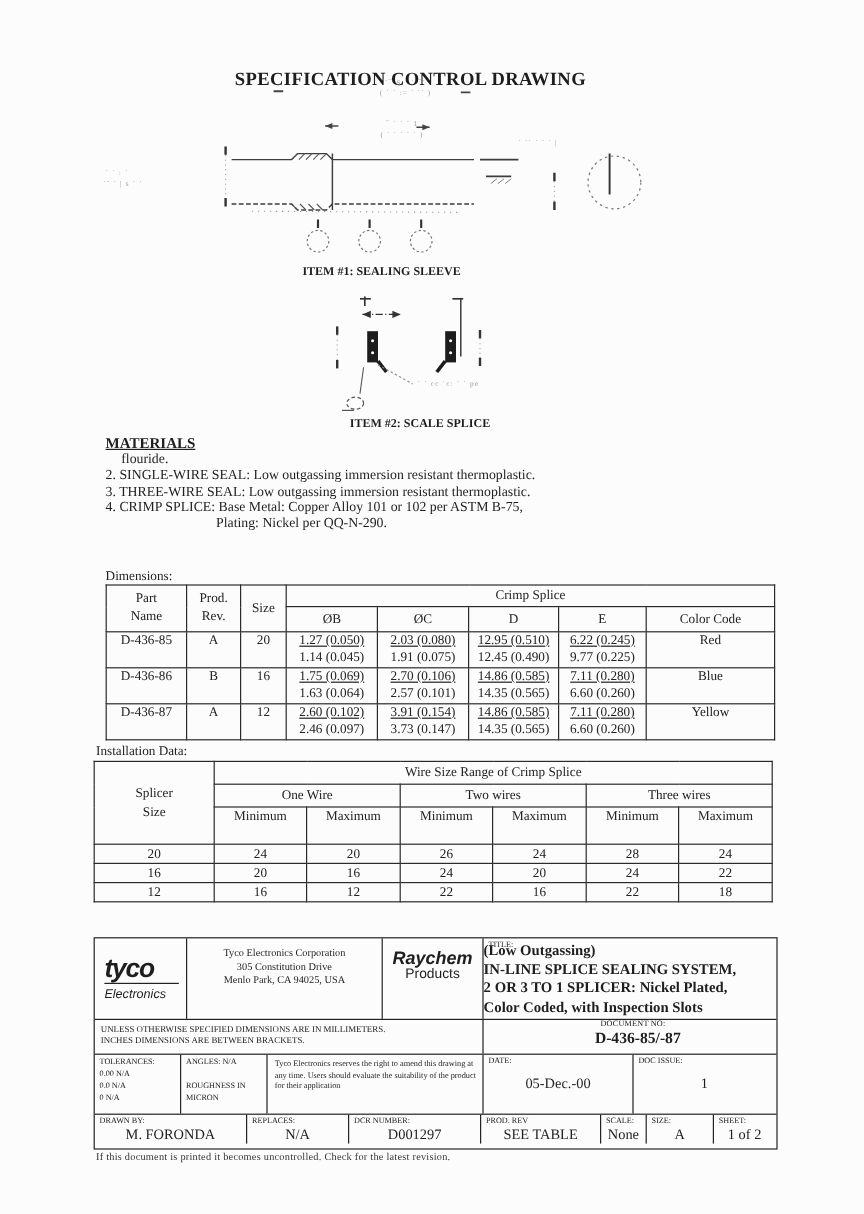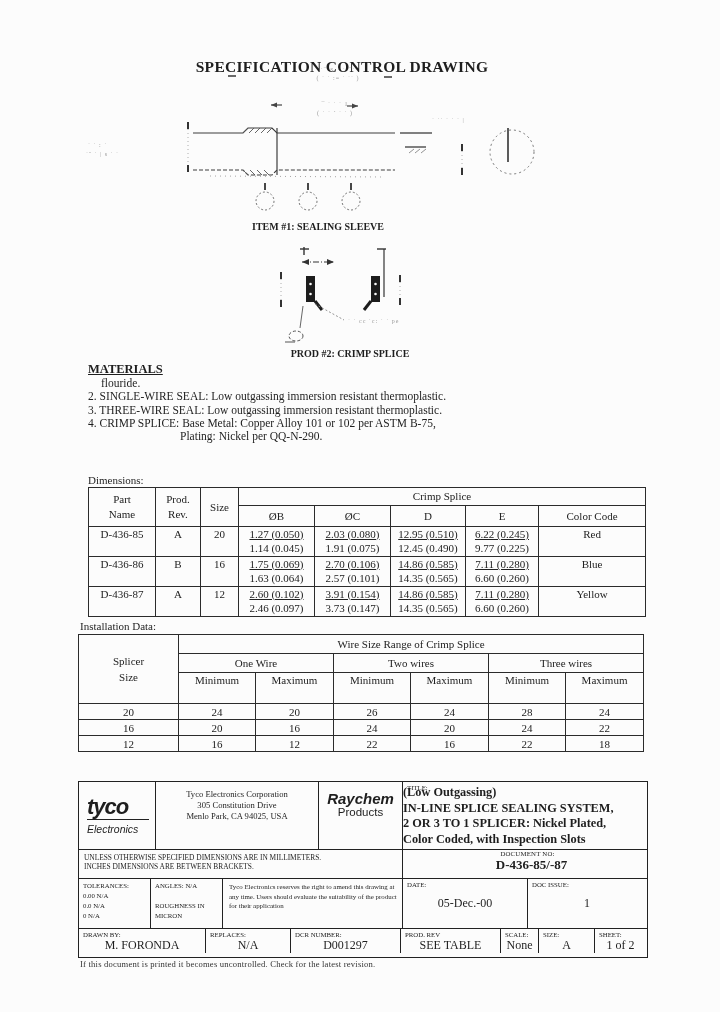--- a/index.html
+++ b/index.html
@@ -154,21 +154,21 @@
 
       <line x1="45" y1="64" x2="74" y2="80" stroke="#888" stroke-width="0.9" stroke-dasharray="2,2"></line>
 
       <line x1="33" y1="66" x2="30" y2="88" stroke="#555" stroke-width="0.9"></line>
       <ellipse cx="26" cy="96" rx="7" ry="5" fill="none" stroke="#555" stroke-width="1" stroke-dasharray="3,2"></ellipse>
       <line x1="15" y1="102" x2="25" y2="102" stroke="#555" stroke-width="1"></line>
     </svg>
   </div>
   <div class="abs faint" style="left:348px;top:317px;">˙ ˙ cc ˙c: ˙ ˙ pe</div>
 
-  <div class="abs ctr item-caption" style="left:350px;top:348px;">PROD #2: CRIMP SPLICE</div>
+  <div class="abs ctr item-caption" style="left:350px;top:348px;">ITEM #2: SCALE SPLICE</div>
 
   <div id="materials" class="abs">
     <div class="hd">MATERIALS</div>
     <div>
       <div class="wrap2">flouride.</div>
     </div>
     <div>2. SINGLE-WIRE SEAL: Low outgassing immersion resistant thermoplastic.</div>
     <div>3. THREE-WIRE SEAL: Low outgassing immersion resistant thermoplastic.</div>
     <div>
       <div>4. CRIMP SPLICE: Base Metal: Copper Alloy 101 or 102 per ASTM B-75,</div>

